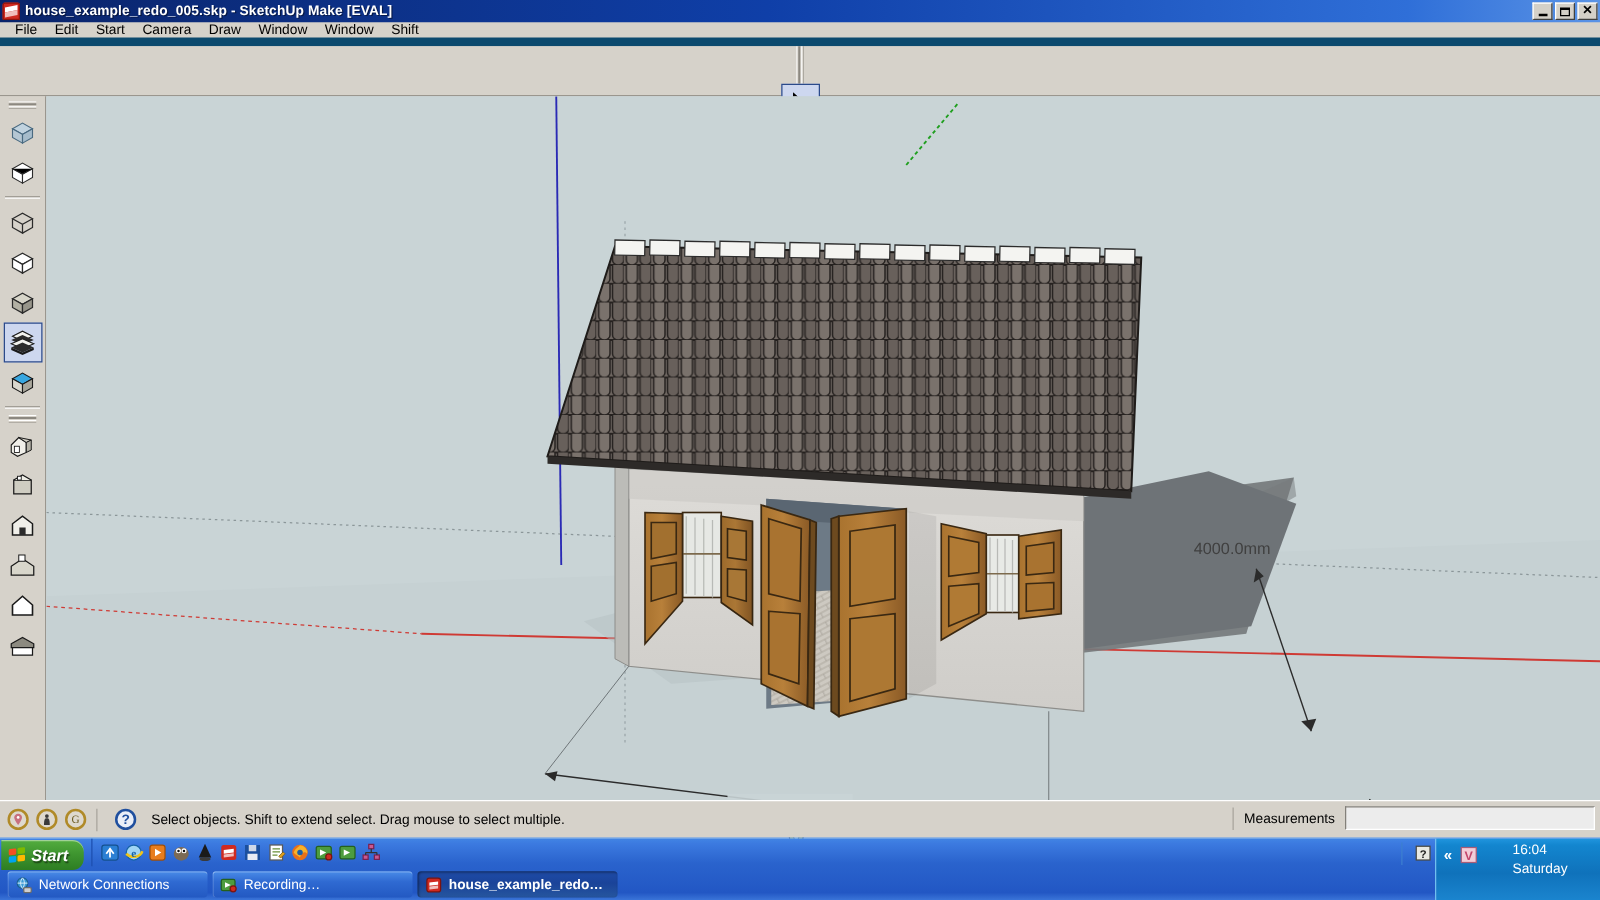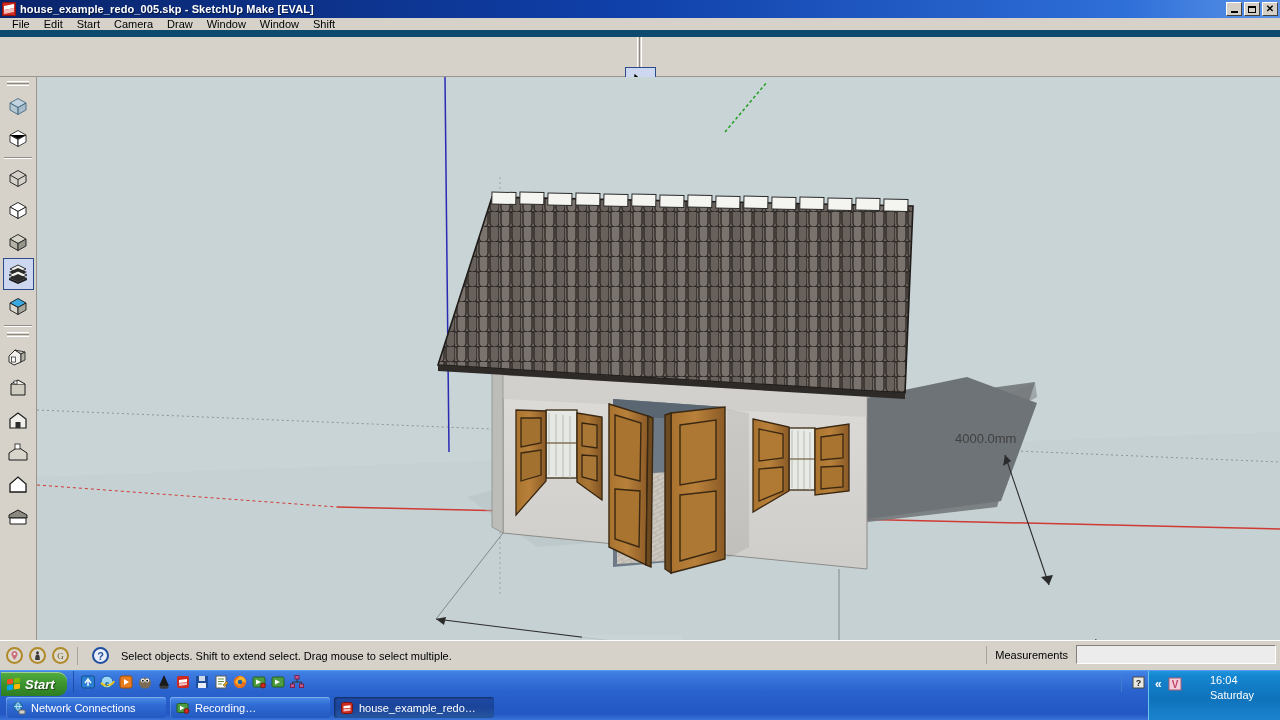--- a/index.html
+++ b/index.html
@@ -168,21 +168,21 @@
   .taskbtn{
     height:21px;min-width:160px;max-width:160px;display:flex;align-items:center;gap:5px;
     padding:0 6px;border-radius:3px;color:#fff;font-size:11px;
     background:linear-gradient(to bottom,#4a8ce8 0%,#2f6ad2 40%,#2359c2 100%);
     box-shadow:inset 0 1px 0 rgba(255,255,255,.3), inset 1px 0 0 rgba(255,255,255,.18);
     white-space:nowrap;overflow:hidden;
   }
   .taskbtn.active{
     background:linear-gradient(to bottom,#1f4ca8 0%,#1a4399 45%,#26569f 100%);
     box-shadow:inset 1px 1px 2px rgba(0,0,0,.45);
-    font-weight:normal;
+    font-weight:bold;
   }
   .taskbtn .ti{width:14px;height:14px;flex:0 0 auto;position:relative;}
   .tray{
     position:absolute;right:0;top:0;height:50px;width:132px;
     background:linear-gradient(to bottom,#2095de 0%,#1386cf 10%,#0f72bb 55%,#1b85cf 100%);
     border-left:1px solid #6fc0ef;display:flex;align-items:flex-start;
   }
   .tray-upper{position:absolute;left:0;top:1px;width:132px;height:24px;display:flex;align-items:center;gap:5px;padding-left:6px;}
   .tray-chev{color:#fff;font-size:12px;font-weight:bold;}
   .tray-ico{width:16px;height:16px;position:relative;}

